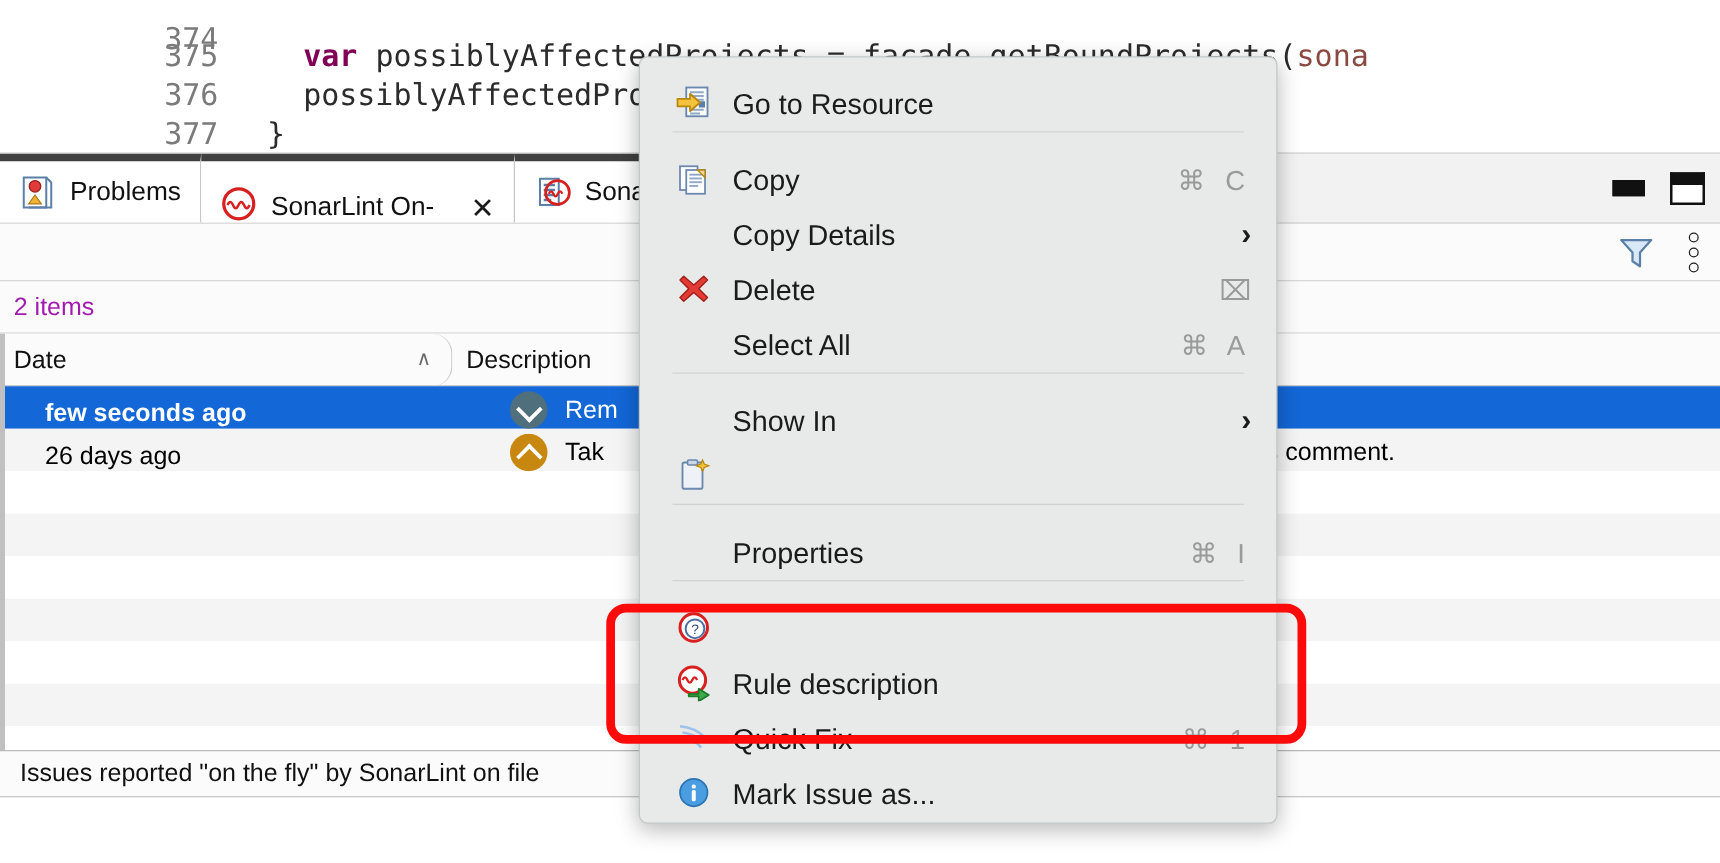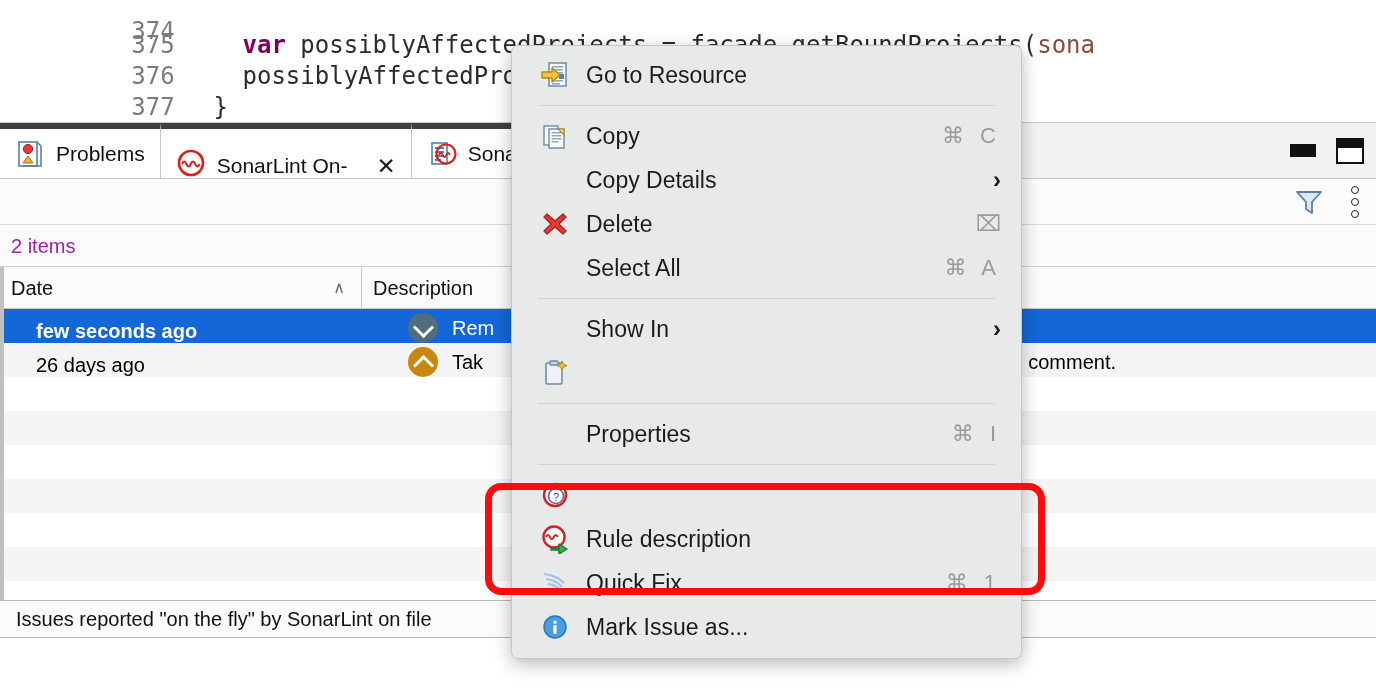--- a/index.html
+++ b/index.html
@@ -83,21 +83,21 @@
   .count-row {
     height: 42px; line-height: 42px; padding-left: 11px;
     font-size: 20px; color: #a21caf; background: #fbfbfb;
     border-bottom: 1px solid #d0d0d0;
   }
 
   
   .table { position: relative; width: 100%; background: #ffffff; }
   .thead { display: flex; height: 42px; align-items: center;
            background: #fbfbfb; border-bottom: 1px solid #c9c9c9; }
-  .th { font-size: 20px; color: #111; padding-left: 11px; position: relative; height: 42px; line-height: 42px; }
+  .th { font-size: 20px; color: #111; padding-left: 11px; position: relative; height: 42px; line-height: 42px; border-radius: 16px; }
   .th.date { width: 362px; border-right: 1px solid #c9c9c9; }
   .th.desc { flex: 1; }
   .sort-caret { position: absolute; right: 16px; top: 0; height: 42px; line-height: 42px; color: #6b6b6b; font-size: 16px; }
 
   .trow { display: flex; height: 34px; align-items: flex-end; font-size: 20px; }
   .trow.even { background: #f4f4f4; }
   .trow.selected { background: #1367d6; color: #ffffff; }
   .cell-date { width: 362px; padding-left: 36px; white-space: nowrap; overflow: hidden; }
   .cell-date.bold { font-weight: bold; }
   .cell-desc { flex: 1; display: flex; align-items: center; gap: 14px; padding-left: 46px; white-space: nowrap; overflow: hidden; }
@@ -131,21 +131,21 @@
   .ctxmenu {
     position: absolute; left: 511px; top: 45px; width: 511px;
     background: #e8eaea;
     border: 1px solid #c3c7c7;
     border-radius: 7px;
     box-shadow: 0 5px 18px rgba(0,0,0,0.28);
     padding: 7px 0 9px 0;
     z-index: 50;
   }
   .mi {
-    position: relative; display: flex; align-items: center;
+    position: relative; display: flex; align-items: flex-end;
     height: 44px; padding-left: 28px; padding-right: 20px;
     font-size: 23px; color: #1b1b1b; white-space: nowrap;
   }
   .mi .mi-icon { width: 30px; height: 30px; flex: 0 0 30px; margin-right: 16px; position: relative; }
   .mi .mi-icon.empty { visibility: hidden; }
   .mi .mi-label { flex: 1; }
   .mi .mi-accel { color: #9a9a9a; font-size: 22px; letter-spacing: 5px; }
   .mi .mi-arrow { color: #1b1b1b; font-size: 24px; font-weight: bold; }
   .msep { height: 1px; background: #cfd3d3; margin: 8px 26px; }
 

